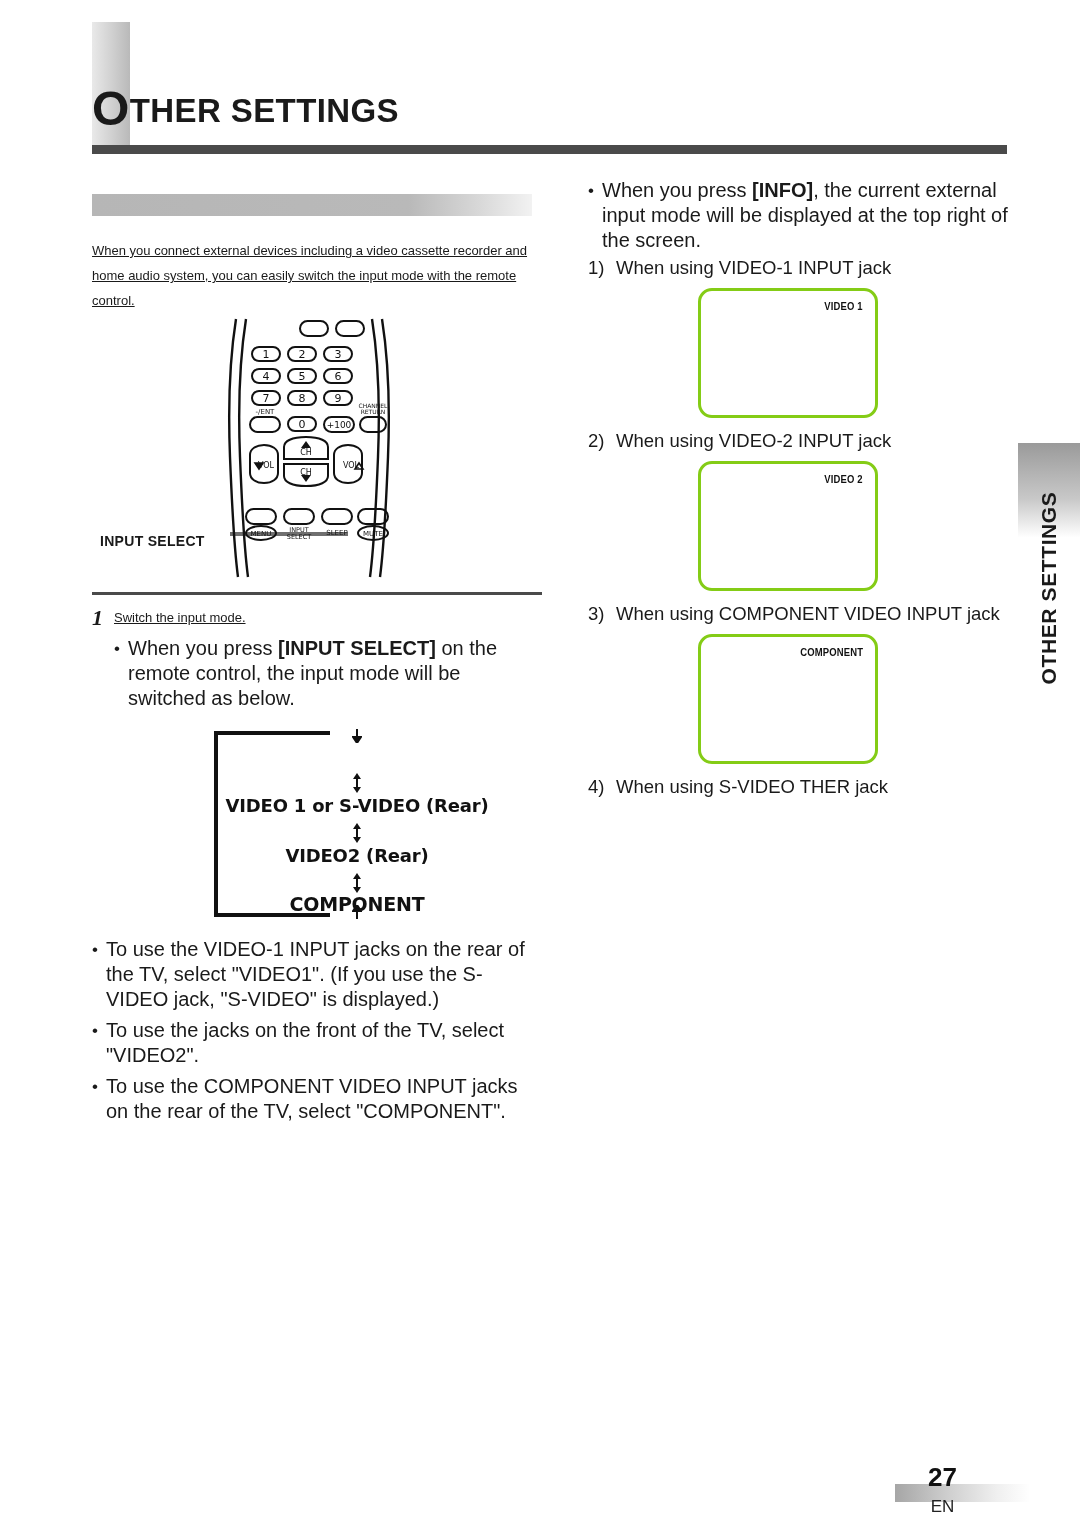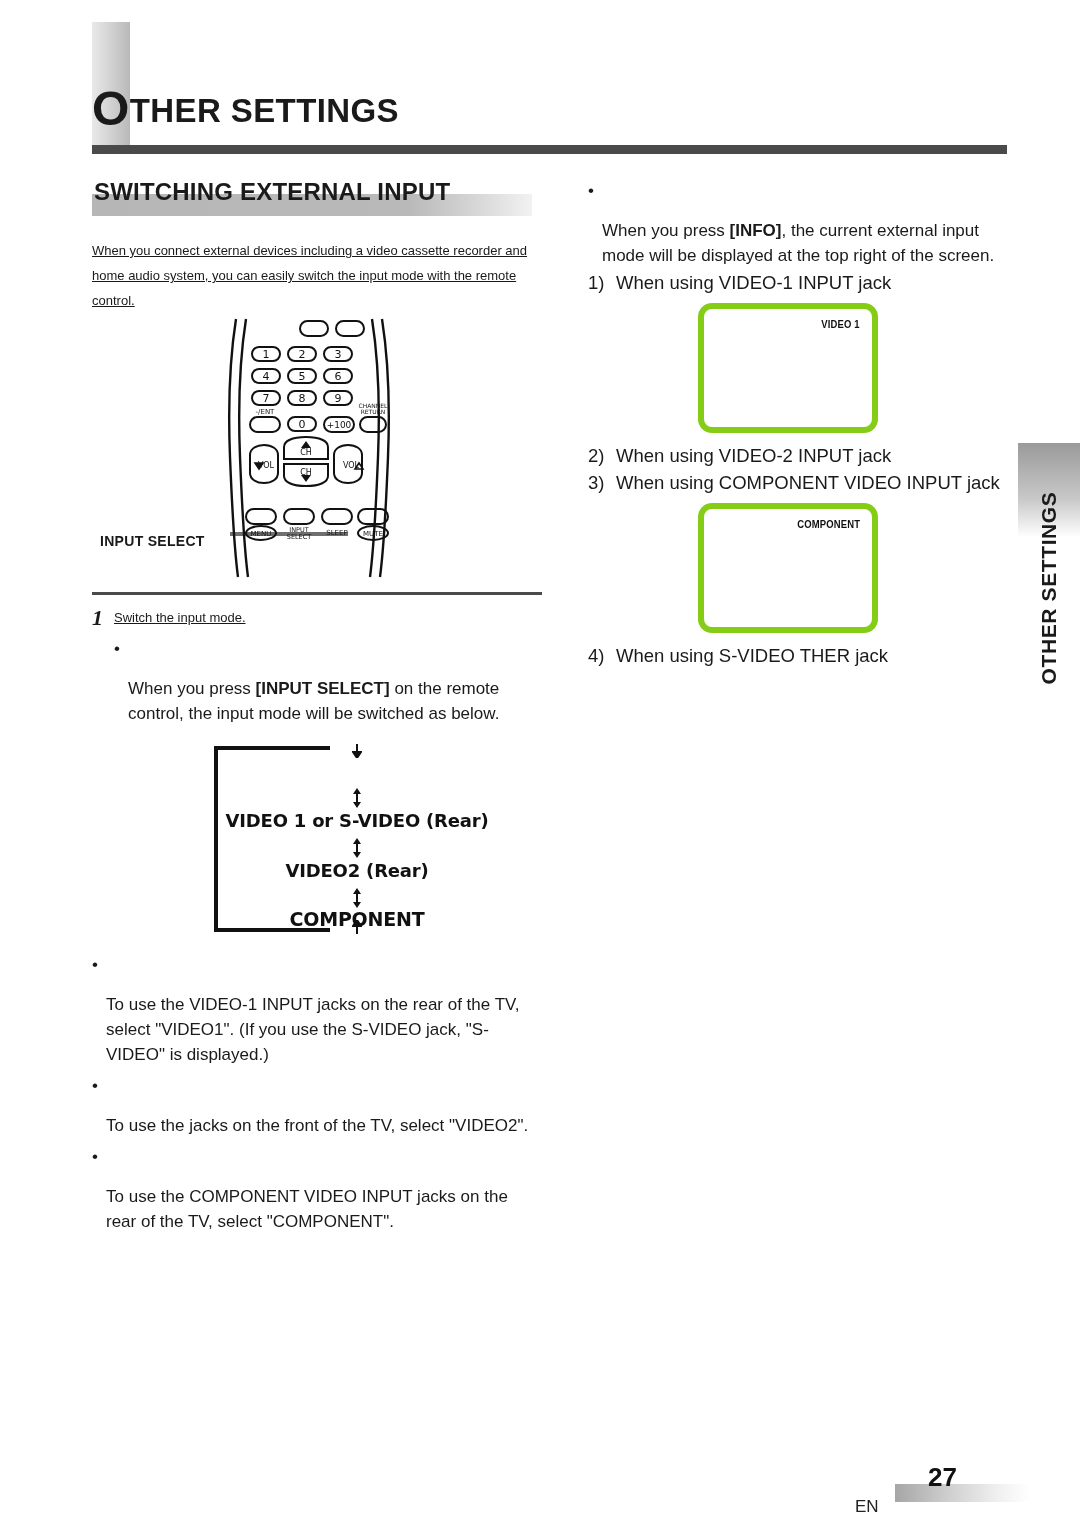--- a/index.html
+++ b/index.html
@@ -142,23 +142,22 @@
     align-items: flex-start;
     margin-top: 6px;
   }
   .bullet-dot {
     flex: 0 0 14px;
     font-size: 17px;
     line-height: 25px;
   }
   .bullet-text {
     flex: 1;
-    font-size: 17px;
+    font-size: 20px;
     line-height: 25px;
-    margin-top: 40px;
   }
   .b { font-weight: bold; }
 
   
   #flow-diagram {
     position: relative;
     width: 330px;
     height: 200px;
     margin: 18px 0 8px 100px;
     font-family: "DejaVu Sans", sans-serif;
@@ -207,21 +206,21 @@
   .num-text {
     flex: 1;
     font-size: 18.5px;
     line-height: 25px;
   }
   .tv-screen {
     position: relative;
     width: 180px;
     height: 130px;
     margin: 8px 0 10px 110px;
-    border: 6px solid #84cc16;
+    border: 3px solid #84cc16;
     border-radius: 14px;
     background: #fff;
     box-sizing: border-box;
   }
   .tv-screen .osd {
     position: absolute;
     right: 12px; top: 9px;
     font-size: 11px;
     font-weight: bold;
     letter-spacing: 0.2px;
@@ -269,40 +268,40 @@
     width: 175px;
     text-align: center;
     font-size: 26px;
     font-weight: bold;
     color: #111;
   }
   #footer-lang {
     position: absolute;
     left: 0; top: 35px;
     width: 175px;
+    text-align: center;
     font-size: 17px;
     color: #222;
   }
 </style>
 </head>
 <body>
 
 <div id="page-header">
   <div id="chapter-swatch"></div>
   <div id="chapter-title">
     <span class="dropcap">O</span><span>THER SETTINGS</span>
   </div>
   <div id="header-rule"></div>
 </div>
 
 <div id="left-column">
 
   <div id="section-heading">
     <div id="section-heading-bar"></div>
-    <div id="section-heading-text">SWITCHING EXTERNAL INPUT</div>
   </div>
 
   <div class="body-text">When you connect external devices including a video cassette recorder and home audio system, you can easily switch the input mode with the remote control.</div>
 
   <div id="remote-figure">
     <div id="callout-label">INPUT SELECT</div>
     <div id="callout-line"></div>
 
     <svg id="remote-svg" width="175" height="262" viewBox="0 0 175 262">
       <g fill="none" stroke="#111" stroke-width="2.4">
@@ -468,20 +467,23 @@
     <div class="num-text">When using VIDEO-1 INPUT jack</div>
   </div>
   <div class="tv-screen">
     <div class="osd">VIDEO 1</div>
   </div>
 
   <div class="num-row">
     <div class="num-lab">2)</div>
     <div class="num-text">When using VIDEO-2 INPUT jack</div>
   </div>
+  <div class="tv-screen">
+    <div class="osd">VIDEO 2</div>
+  </div>
 
   <div class="num-row">
     <div class="num-lab">3)</div>
     <div class="num-text">When using COMPONENT VIDEO INPUT jack</div>
   </div>
   <div class="tv-screen">
     <div class="osd">COMPONENT</div>
   </div>
 
   <div class="num-row">

